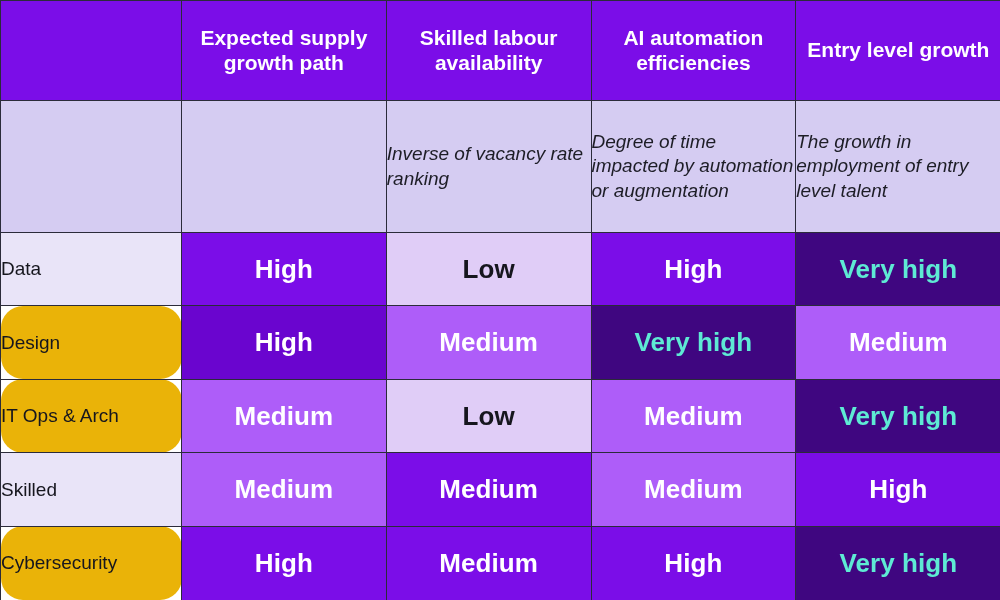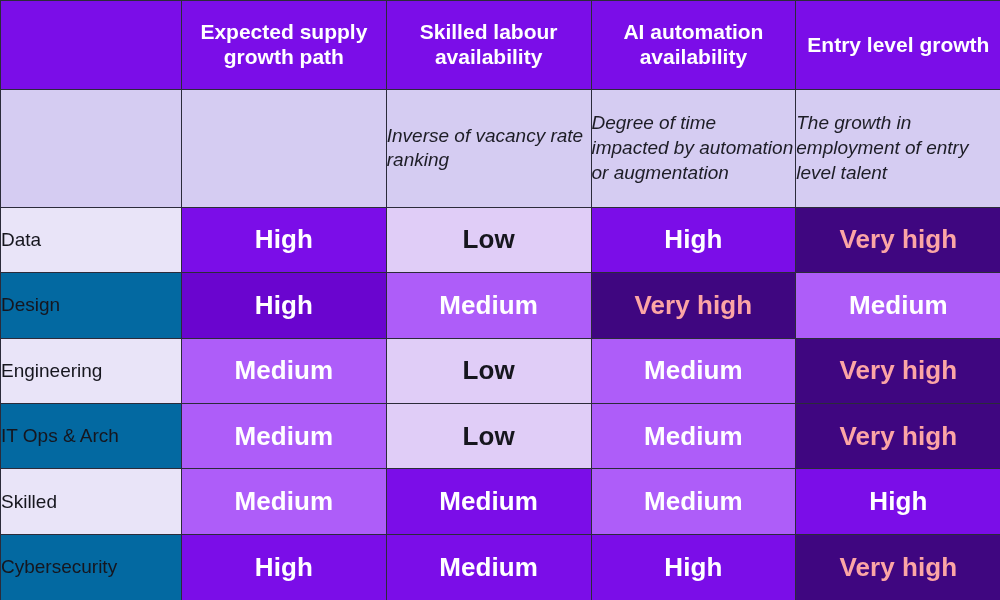--- a/index.html
+++ b/index.html
@@ -74,56 +74,56 @@
   tr.data-row { height: 58px; }
 
   .row-label {
     font-size: 19px;
     color: #16161e;
     text-align: left;
     padding-left: 12px;
     border-left: none;
   }
   .row-label.tint-a { background: #E9E4F8; }
-  .row-label.tint-b { background: #0369a1; }
+  .row-label.tint-b { background: #eab308; border-radius: 22px; }
 
   .val-cell {
     text-align: center;
     font-size: 26px;
     letter-spacing: 0.1px;
   }
   .val-cell.last { border-right: none; }
 
   
   .lvl-low       { background: #E0CDF7; color: #16161e; font-weight: bold; }
   .lvl-medium    { background: #AE5DF9; color: #ffffff; font-weight: bold; }
   .lvl-medium-d  { background: #7B0DE8; color: #ffffff; font-weight: bold; }
   .lvl-high      { background: #7B0DE8; color: #ffffff; font-weight: bold; }
   .lvl-high-d    { background: #6A05CF; color: #ffffff; font-weight: bold; }
-  .lvl-veryhigh  { background: #3F0680; color: #fca5a5; font-weight: bold; }
+  .lvl-veryhigh  { background: #3F0680; color: #5eead4; font-weight: bold; }
 
   tr.data-row:last-child td { border-bottom: none; }
 </style>
 </head>
 <body>
 
 <table class="matrix">
   <colgroup>
     <col class="c-label">
     <col class="c-data">
     <col class="c-data">
     <col class="c-data">
     <col class="c-data">
   </colgroup>
   <tbody id="matrix-body">
       <tr class="header-row">
         <th class="hdr-corner"></th>
         <th class="hdr-cell">Expected supply growth path</th>
         <th class="hdr-cell">Skilled labour availability</th>
-        <th class="hdr-cell">AI automation availability</th>
+        <th class="hdr-cell">AI automation efficiencies</th>
         <th class="hdr-cell last">Entry level growth</th>
       </tr>
       <tr class="desc-row">
         <td class="desc-corner"></td>
         <td class="desc-cell"></td>
         <td class="desc-cell">Inverse of vacancy rate ranking</td>
         <td class="desc-cell">Degree of time impacted by automation or augmentation</td>
         <td class="desc-cell last">The growth in employment of entry level talent</td>
       </tr>
       <tr class="data-row">
@@ -132,27 +132,20 @@
         <td class="val-cell lvl-low">Low</td>
         <td class="val-cell lvl-high">High</td>
         <td class="val-cell lvl-veryhigh last">Very high</td>
       </tr>
       <tr class="data-row">
         <td class="row-label tint-b">Design</td>
         <td class="val-cell lvl-high-d">High</td>
         <td class="val-cell lvl-medium">Medium</td>
         <td class="val-cell lvl-veryhigh">Very high</td>
         <td class="val-cell lvl-medium last">Medium</td>
-      </tr>
-      <tr class="data-row">
-        <td class="row-label tint-a">Engineering</td>
-        <td class="val-cell lvl-medium">Medium</td>
-        <td class="val-cell lvl-low">Low</td>
-        <td class="val-cell lvl-medium">Medium</td>
-        <td class="val-cell lvl-veryhigh last">Very high</td>
       </tr>
       <tr class="data-row">
         <td class="row-label tint-b">IT Ops &amp; Arch</td>
         <td class="val-cell lvl-medium">Medium</td>
         <td class="val-cell lvl-low">Low</td>
         <td class="val-cell lvl-medium">Medium</td>
         <td class="val-cell lvl-veryhigh last">Very high</td>
       </tr>
       <tr class="data-row">
         <td class="row-label tint-a">Skilled</td>

